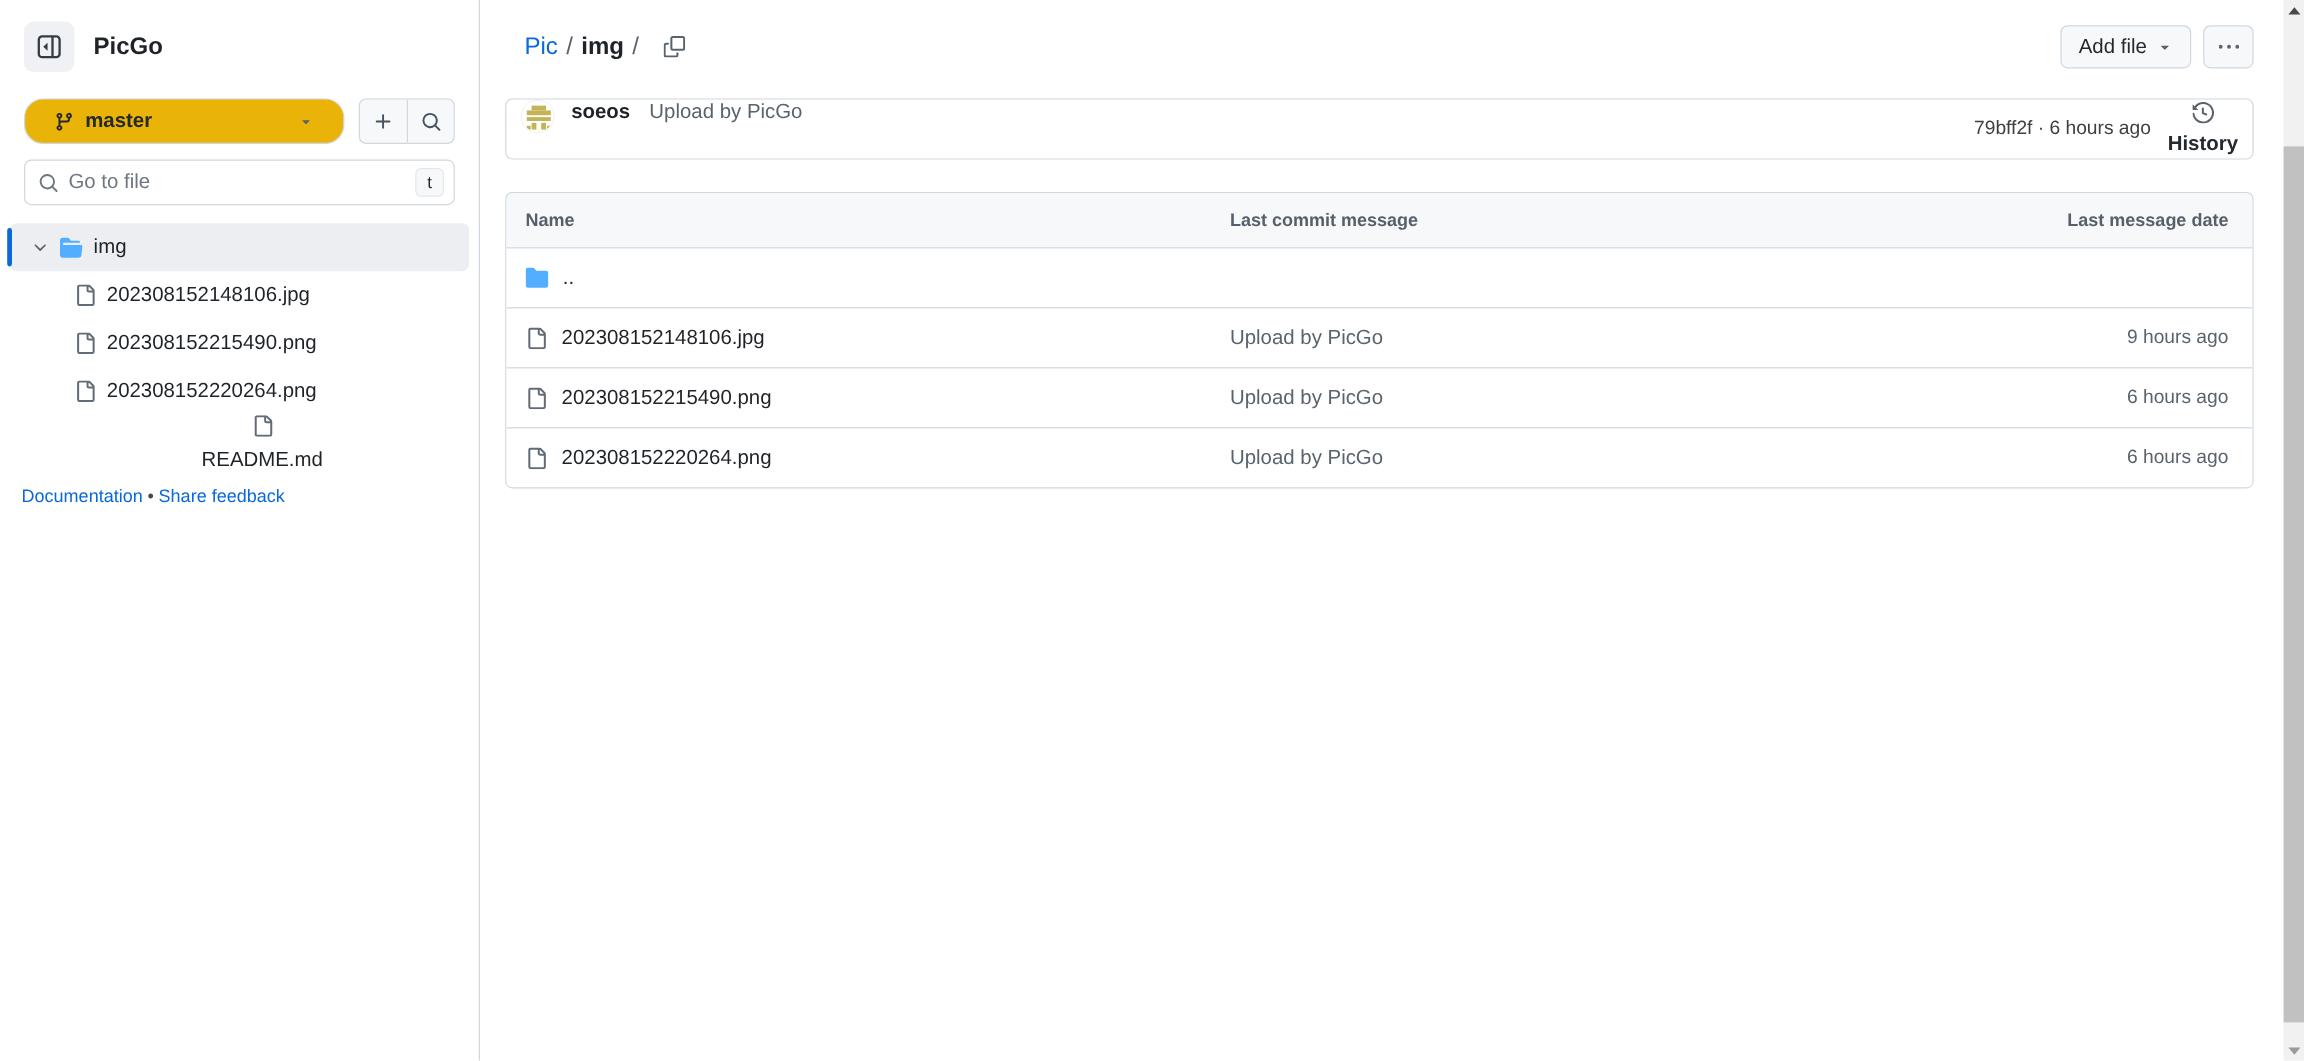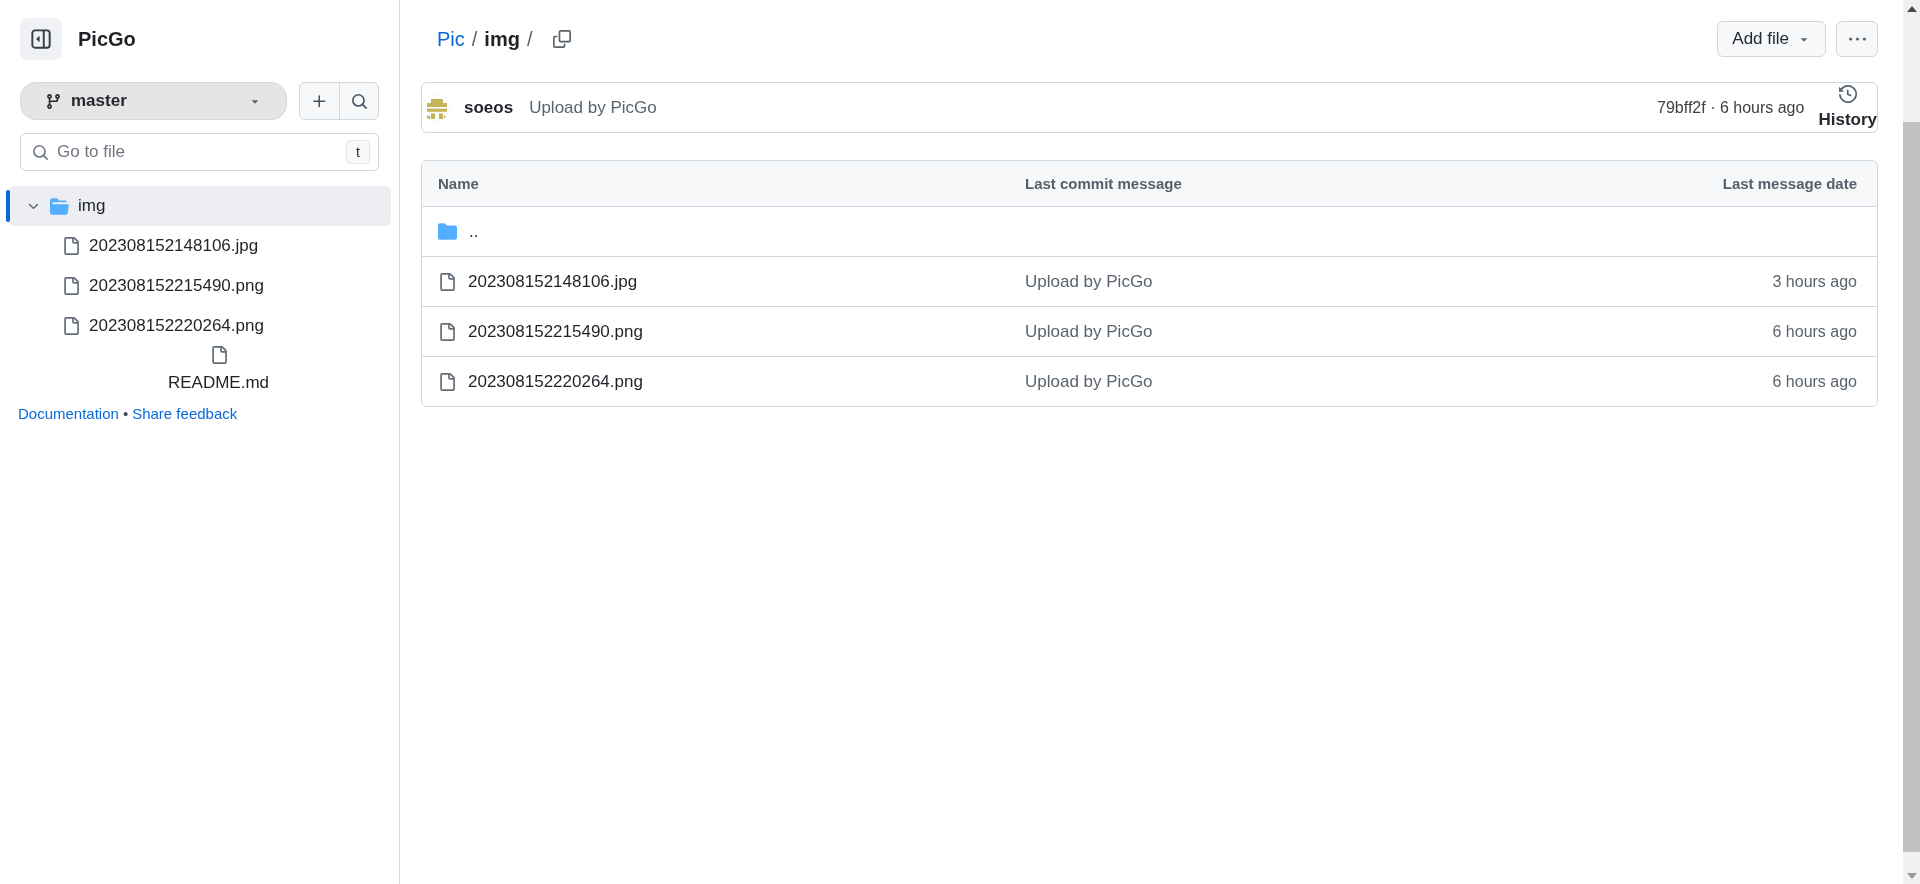--- a/index.html
+++ b/index.html
@@ -17,21 +17,21 @@
   .sb-arrow.down .tri { border-top:6px solid #9a9a9a; }
   .sb-thumb { position:absolute; left:0; top:122px; width:17px; height:730px; background:#c1c1c1; }
 
   
   .sidebar { width:400px; min-width:400px; height:100%; border-right:1px solid #d0d7de; padding:18px 0 0 0; position:relative; }
   .sidebar-header { display:flex; align-items:center; gap:16px; padding:0 20px; margin-bottom:22px; }
   .panel-toggle { width:42px; height:42px; border:none; background:#eff1f4; border-radius:8px; display:flex; align-items:center; justify-content:center; color:#343c45; cursor:pointer; }
   .sidebar-title { font-size:20px; font-weight:700; }
 
   .controls-row { display:flex; padding:0 20px; gap:12px; margin-bottom:13px; }
-  .branch-btn { flex:1; height:38px; border:1px solid #d0d7de; background:#e5e5e5; border-radius:16px;
+  .branch-btn { flex:1; height:38px; border:1px solid #d0d7de; background:#eab308; border-radius:16px;
     display:flex; align-items:center; padding:0 24px; gap:9px; font-size:17px; font-weight:600; color:#24292f; cursor:pointer; }
   .branch-btn .caret { margin-left:auto; color:#59636e; }
   .btn-group { display:flex; height:38px; border:1px solid #d0d7de; border-radius:6px; overflow:hidden; background:#f6f8fa; }
   .btn-group button { width:39px; border:none; background:transparent; display:flex; align-items:center; justify-content:center; color:#475260; cursor:pointer; }
   .btn-group button + button { border-left:1px solid #d0d7de; }
 
   .goto-wrap { margin:0 20px 15px 20px; height:38px; border:1px solid #d0d7de; border-radius:6px; background:#fff;
     display:flex; align-items:center; padding:0 8px 0 11px; gap:8px; color:#6e7781; }
   .goto-wrap input { flex:1; border:none; outline:none; font-size:17px; color:#1f2328; background:transparent;
     font-family:inherit; }
@@ -64,21 +64,21 @@
   .breadcrumb .cur { font-weight:600; }
   .copy-btn { margin-left:14px; border:none; background:transparent; color:#59636e; display:flex; align-items:center; cursor:pointer; }
   .topbar .spacer { flex:1; }
   .btn { height:36px; border:1px solid #d0d7de; background:#f6f8fa; border-radius:6px; font-size:17px; color:#24292f;
     display:flex; align-items:center; justify-content:center; gap:8px; cursor:pointer; font-family:inherit; }
   .add-file-btn { padding:0 14px; }
   .add-file-btn .caret { color:#59636e; }
   .kebab-btn { width:42px; margin-left:10px; color:#59636e; }
 
   .commit-bar { margin-top:24px; height:51px; border:1px solid #d0d7de; border-radius:6px; background:#fff;
-    display:flex; align-items:center; padding:0 0; gap:10px; }
+    display:flex; padding:0 12px; gap:10px; }
   .avatar { width:28px; height:28px; border-radius:50%; overflow:hidden; border:1px solid rgba(0,0,0,0.05); flex:none; }
   .commit-author { font-size:17px; font-weight:700; margin-left:4px; cursor:pointer; }
   .commit-msg { font-size:17px; color:#59636e; margin-left:6px; cursor:pointer; }
   .commit-right { margin-left:auto; display:flex; align-items:center; gap:14px; }
   .sha-time { font-size:16px; color:#404040; white-space:nowrap; cursor:pointer; }
   .history-btn { border:none; background:transparent; display:flex; align-items:center; gap:7px;
     font-size:17px; font-weight:700; color:#24292f; cursor:pointer; font-family:inherit;flex-direction:column; }
   .history-btn .hicon { color:#59636e; display:flex; }
 
   .files-table { margin-top:27px; border:1px solid #d0d7de; border-radius:6px; overflow:hidden; background:#fff; }
@@ -299,21 +299,21 @@
       <div class="t-row t-body-row">
         <div class="cell-name">
           <span class="icon-file">
             <svg width="18" height="18" viewBox="0 0 16 16" fill="currentColor">
                 <path d="M2 1.75C2 .784 2.784 0 3.75 0h6.586c.464 0 .909.184 1.237.513l2.914 2.914c.329.328.513.773.513 1.237v9.586A1.75 1.75 0 0 1 13.25 16h-9.5A1.75 1.75 0 0 1 2 14.25Zm1.75-.25a.25.25 0 0 0-.25.25v12.5c0 .138.112.25.25.25h9.5a.25.25 0 0 0 .25-.25V6h-2.75A1.75 1.75 0 0 1 9 4.25V1.5Zm6.75.062V4.25c0 .138.112.25.25.25h2.688l-.011-.013-2.914-2.914-.013-.011Z"></path>
               </svg>
           </span>
           <span class="file-link">202308152148106.jpg</span>
         </div>
         <div class="cell-msg">Upload by PicGo</div>
-        <div class="cell-date">3 hours ago</div>
+        <div class="cell-date">9 hours ago</div>
       </div>
 
       <div class="t-row t-body-row">
         <div class="cell-name">
           <span class="icon-file">
             <svg width="18" height="18" viewBox="0 0 16 16" fill="currentColor">
                 <path d="M2 1.75C2 .784 2.784 0 3.75 0h6.586c.464 0 .909.184 1.237.513l2.914 2.914c.329.328.513.773.513 1.237v9.586A1.75 1.75 0 0 1 13.25 16h-9.5A1.75 1.75 0 0 1 2 14.25Zm1.75-.25a.25.25 0 0 0-.25.25v12.5c0 .138.112.25.25.25h9.5a.25.25 0 0 0 .25-.25V6h-2.75A1.75 1.75 0 0 1 9 4.25V1.5Zm6.75.062V4.25c0 .138.112.25.25.25h2.688l-.011-.013-2.914-2.914-.013-.011Z"></path>
               </svg>
           </span>
           <span class="file-link">202308152215490.png</span>

